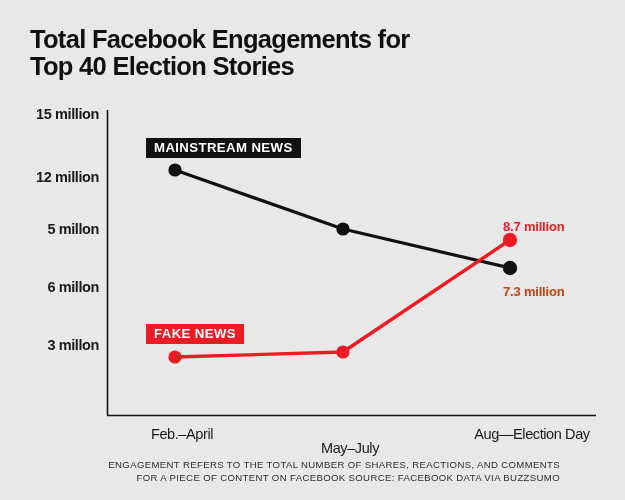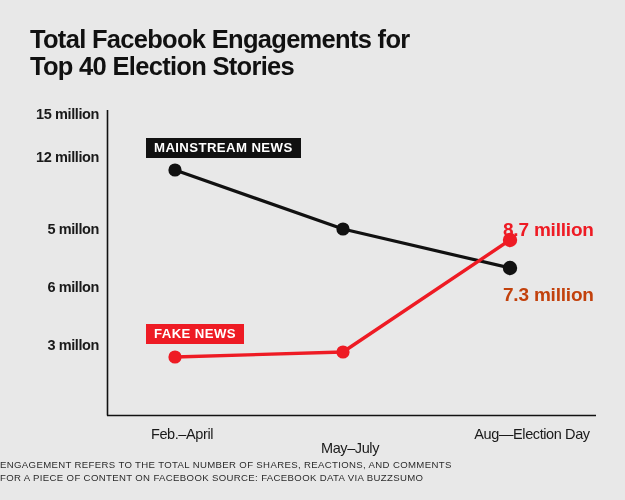--- a/index.html
+++ b/index.html
@@ -75,58 +75,58 @@
     line-height: 1;
   }
   .badge-mainstream {
     background: #111111;
   }
   .badge-fake {
     background: #ee1b24;
   }
   .pt-label {
     position: absolute;
-    font-size: 19px;
+    font-size: 13px;
     font-weight: bold;
     white-space: nowrap;
     letter-spacing: -0.2px;
   }
   .pt-label-red {
     color: #ee1b24;
   }
   .pt-label-black {
     color: #c2410c;
   }
   .footnote {
     position: absolute;
     left: 0;
     top: 459px;
     width: 560px;
-    text-align: left;
+    text-align: right;
     font-size: 9.6px;
     line-height: 12.5px;
     font-weight: normal;
     letter-spacing: 0.35px;
     color: #2b2b2b;
   }
   .footnote span {
     display: block;
   }
 </style>
 </head>
 <body>
 
 <div id="chart-root">
 
   <div class="title">Total Facebook Engagements for
 Top 40 Election Stories</div>
 
   <div class="ytick-wrap">
     <div class="ytick" style="top:106px;">15 million</div>
-    <div class="ytick" style="top:149px;">12 million</div>
+    <div class="ytick" style="top:169px;">12 million</div>
     <div class="ytick" style="top:221px;">5 millon</div>
     <div class="ytick" style="top:279px;">6 millon</div>
     <div class="ytick" style="top:337px;">3 millon</div>
   </div>
 
   <svg class="plot-svg" width="625" height="500">
     <line x1="107.5" y1="110" x2="107.5" y2="415.5" stroke="#111111" stroke-width="1.6"></line>
     <line x1="107" y1="415.5" x2="596" y2="415.5" stroke="#111111" stroke-width="1.6"></line>
 
     <polyline points="175,170 343,229 510,268" fill="none" stroke="#111111" stroke-width="3.2" stroke-linejoin="round" stroke-linecap="round"></polyline>

